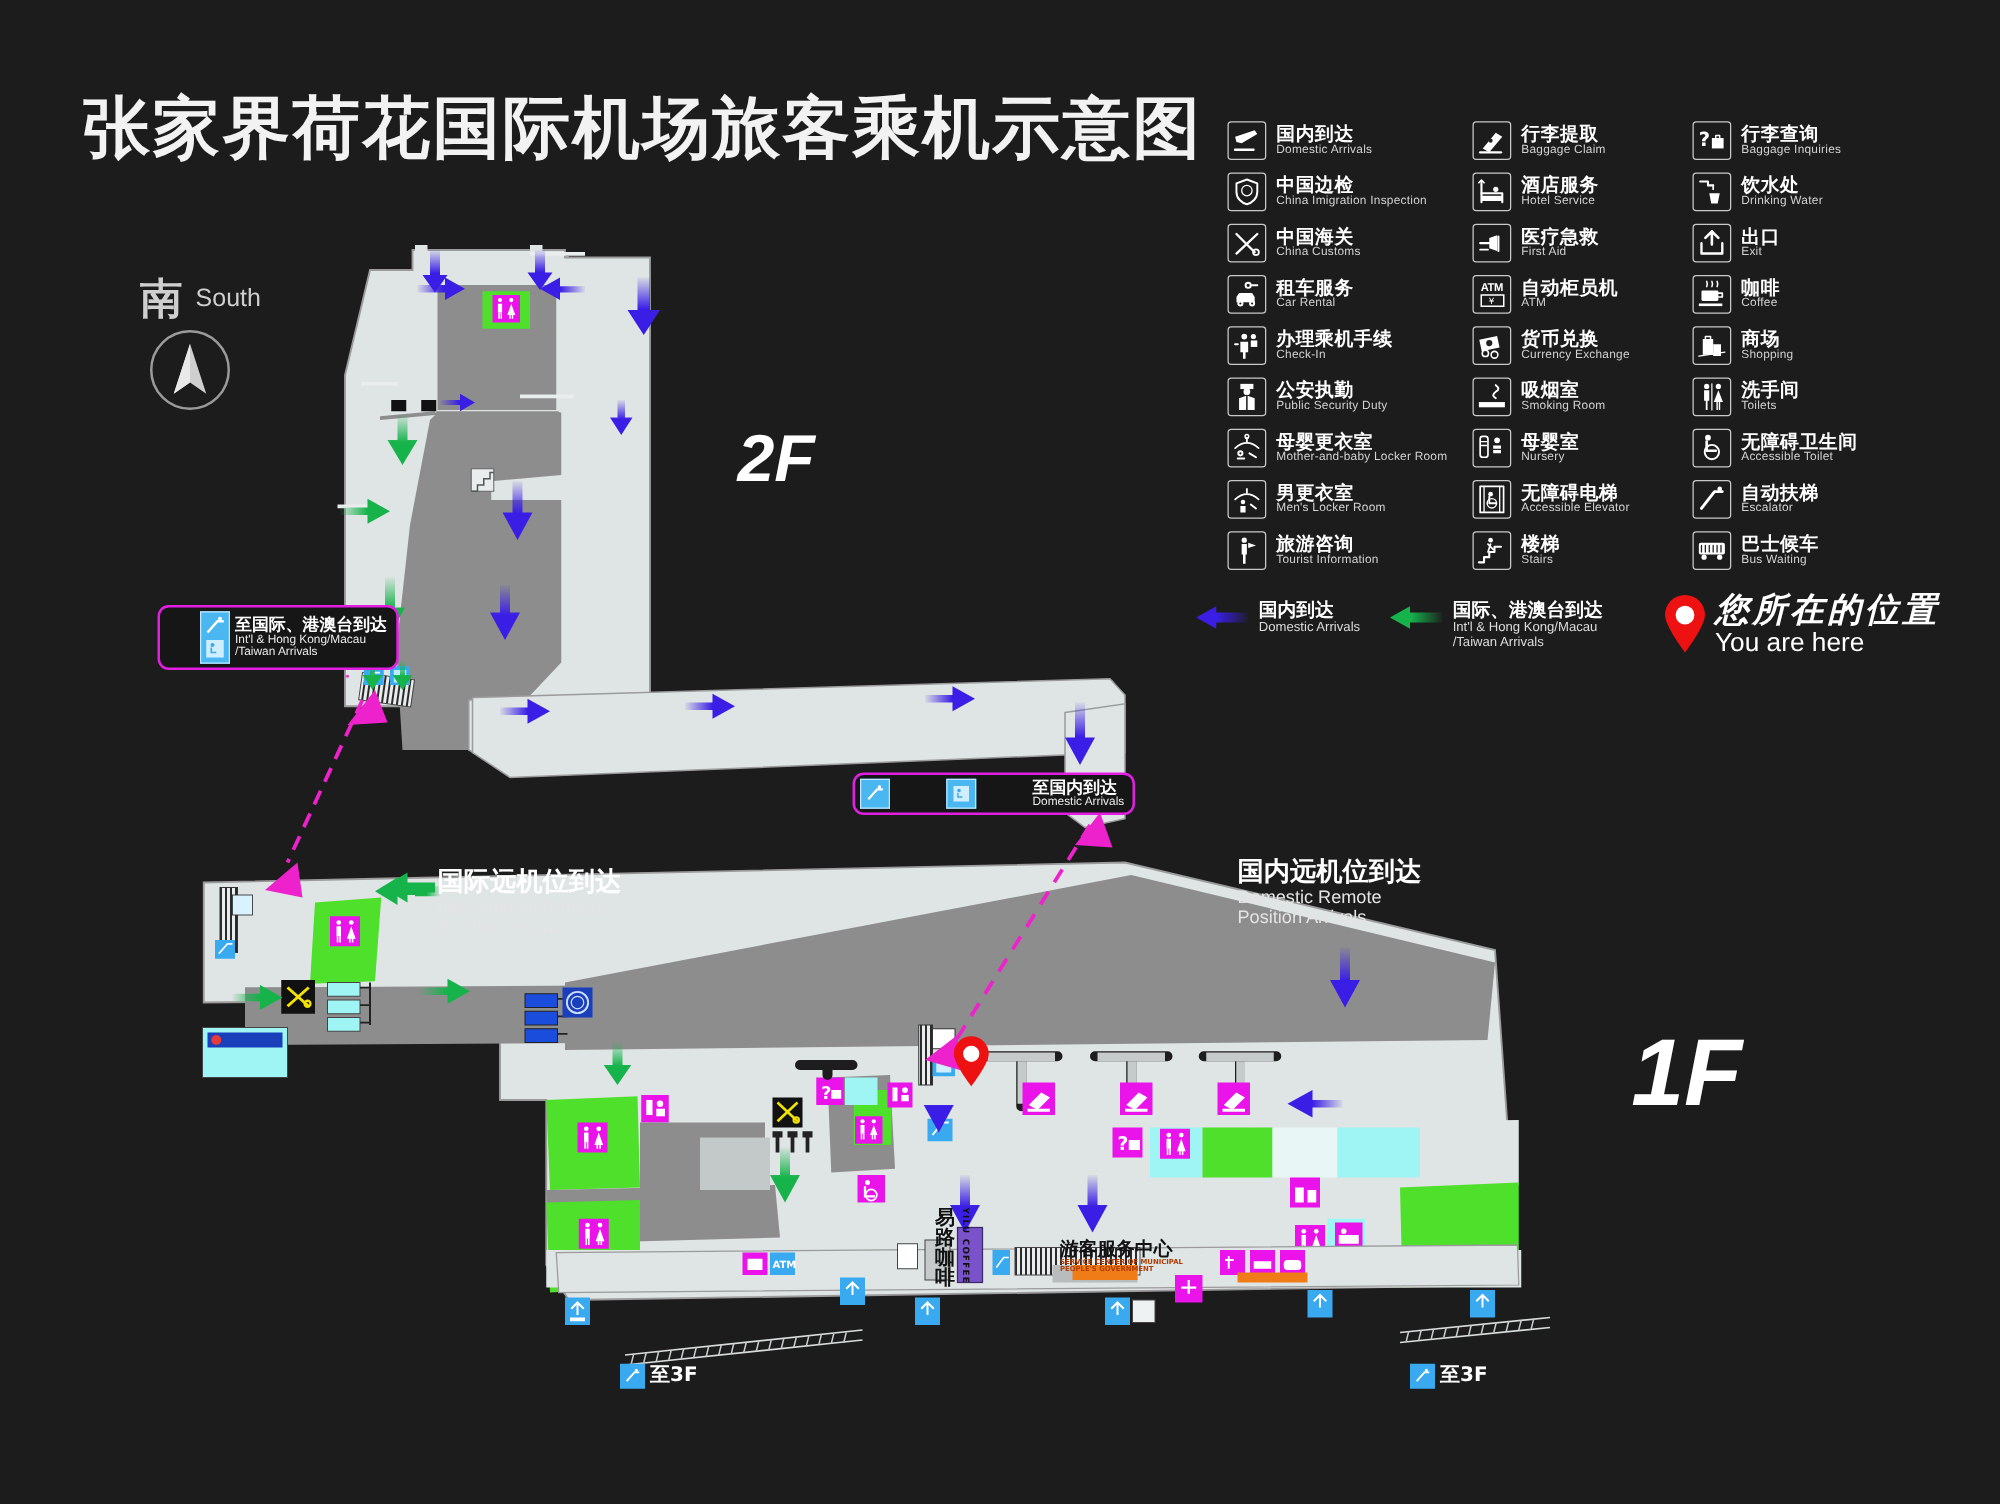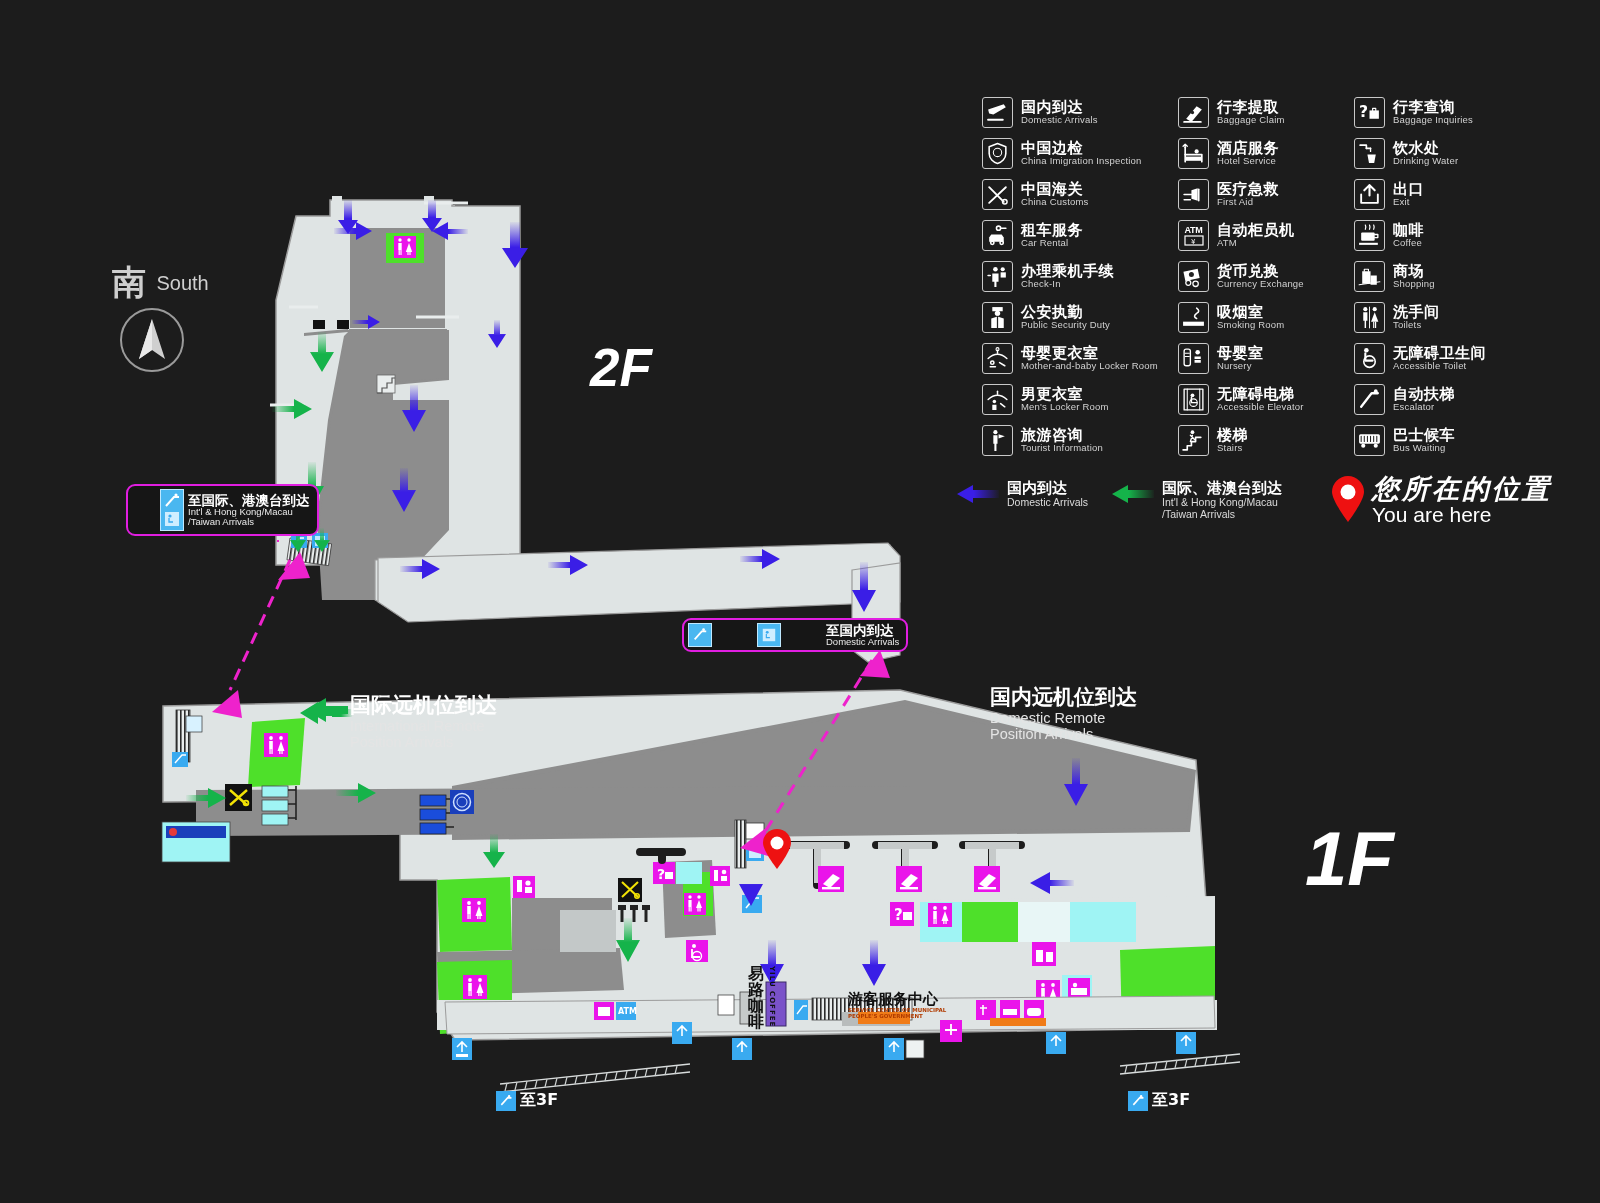--- a/index.html
+++ b/index.html
@@ -7,21 +7,21 @@
        font-family:"Liberation Sans","DejaVu Sans",sans-serif;color:#fff;}
   .abs{position:absolute;}
 
   
   #title-block{left:66px;top:76px;width:900px;}
   #title-cn{font-size:54px;font-weight:bold;letter-spacing:2px;line-height:1.0;color:#f2f2f2;
             font-family:"DejaVu Sans",sans-serif;}
   #title-en{font-size:25px;font-weight:bold;letter-spacing:0.2px;margin-top:6px;color:#e8e8e8;}
 
   
-  #compass-block{left:112px;top:216px;margin-top:44px;}
+  #compass-block{left:112px;top:216px;}
   #compass-cn{font-size:34px;font-weight:bold;color:#cfcfcf;display:inline-block;vertical-align:middle;
               font-family:"DejaVu Sans",sans-serif;}
   #compass-en{font-size:20px;color:#cfcfcf;display:inline-block;vertical-align:middle;margin-left:6px;}
   #compass-rose{position:absolute;left:8px;top:48px;width:60px;height:60px;border:2px solid #9a9a9a;border-radius:50%;}
   #compass-rose svg{position:absolute;left:8px;top:6px;}
 
   
   .legend-col{position:absolute;top:94px;}
   #legend-col-0{left:982px;}
   #legend-col-1{left:1178px;}
@@ -88,20 +88,21 @@
   
   #plan-svg{position:absolute;left:0;top:0;width:1600px;height:1203px;pointer-events:none;}
 
   
   #map-pin{position:absolute;left:761px;top:828px;width:32px;height:42px;}
 </style>
 </head>
 <body>
 
 <div class="abs" id="title-block">
+  <div id="title-cn">张家界荷花国际机场旅客乘机示意图</div>
 </div>
 
 <div class="abs" id="compass-block">
   <span id="compass-cn">南</span>
   <span id="compass-en">South</span>
   <div id="compass-rose">
     <svg width="44" height="48" viewBox="0 0 44 48">
       <path d="M22 3 L35 43 L22 34 L9 43 Z" fill="#cfcfcf"></path>
       <path d="M22 3 L22 34 L9 43 Z" fill="#e9e9e9"></path>
     </svg>

